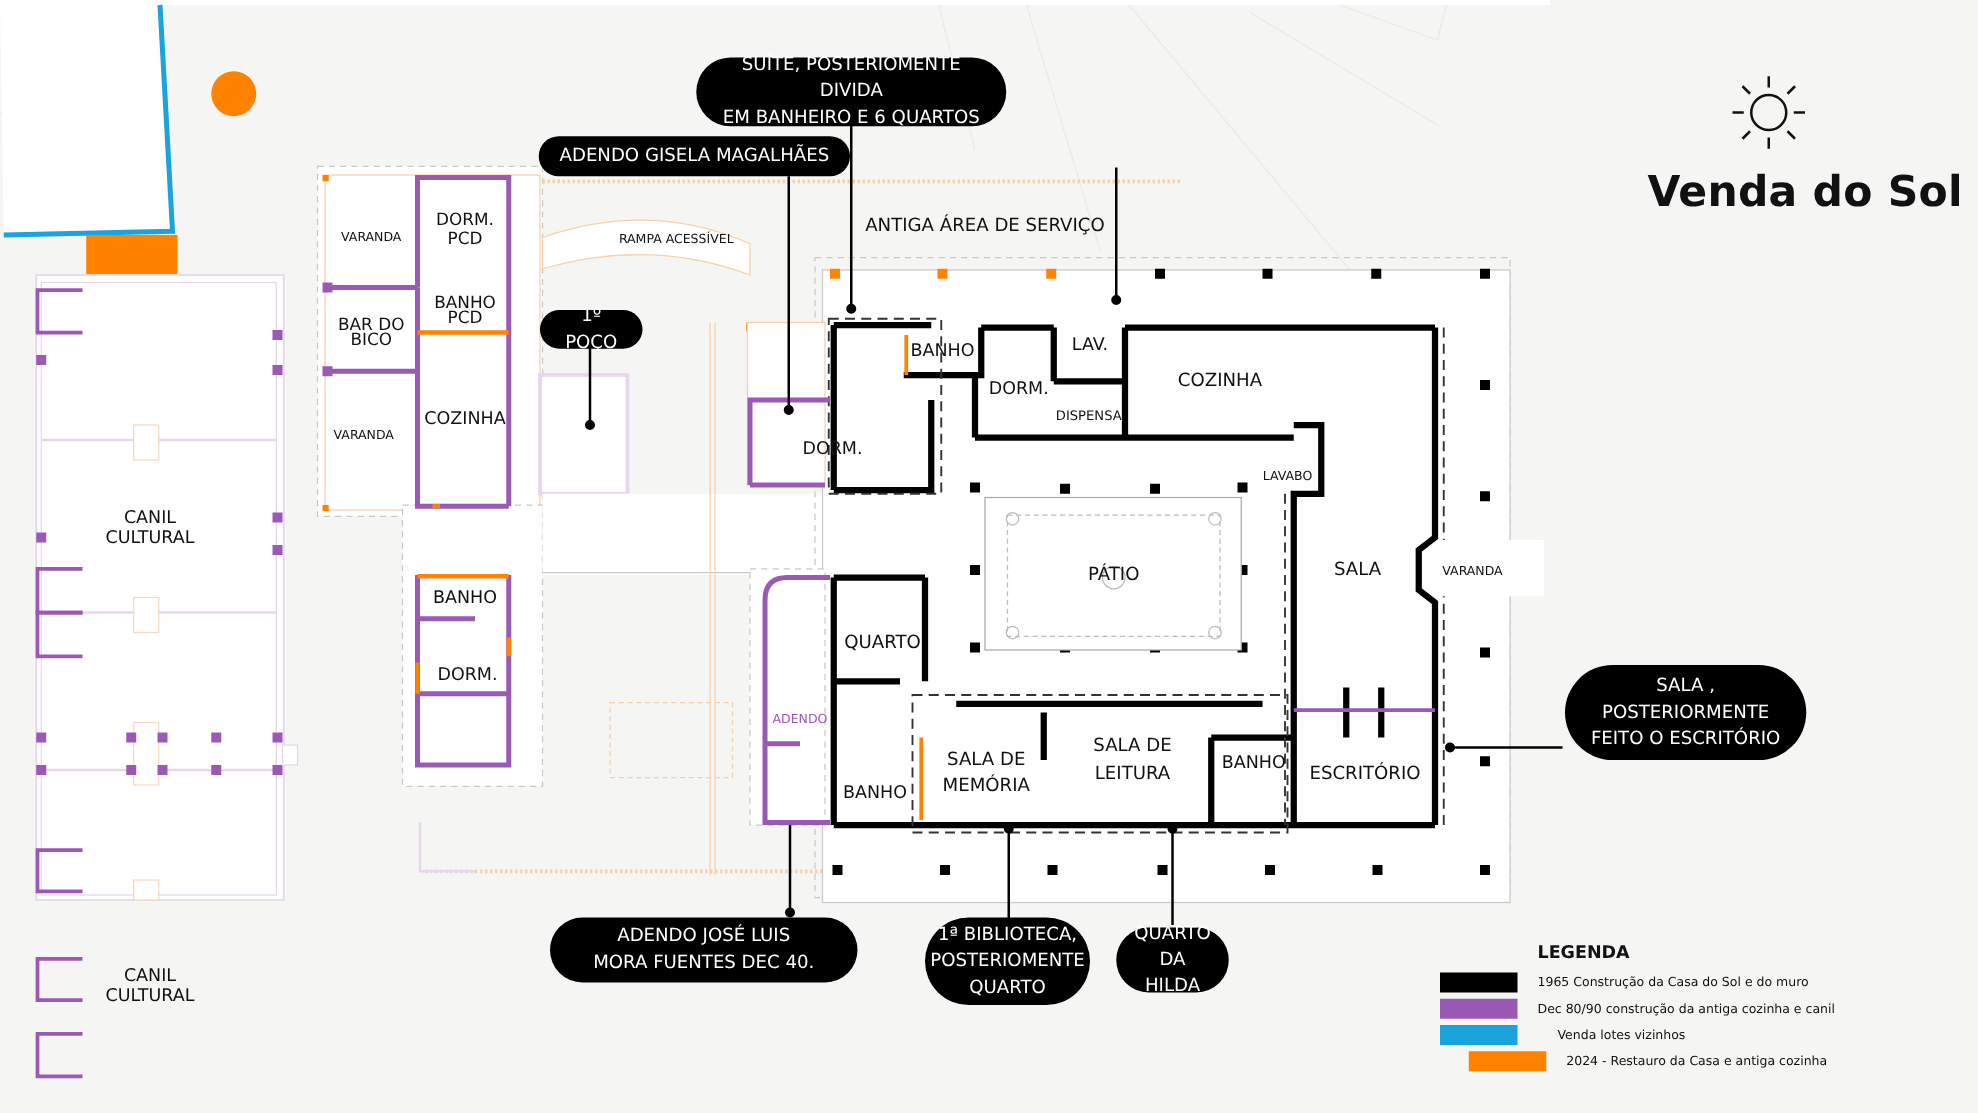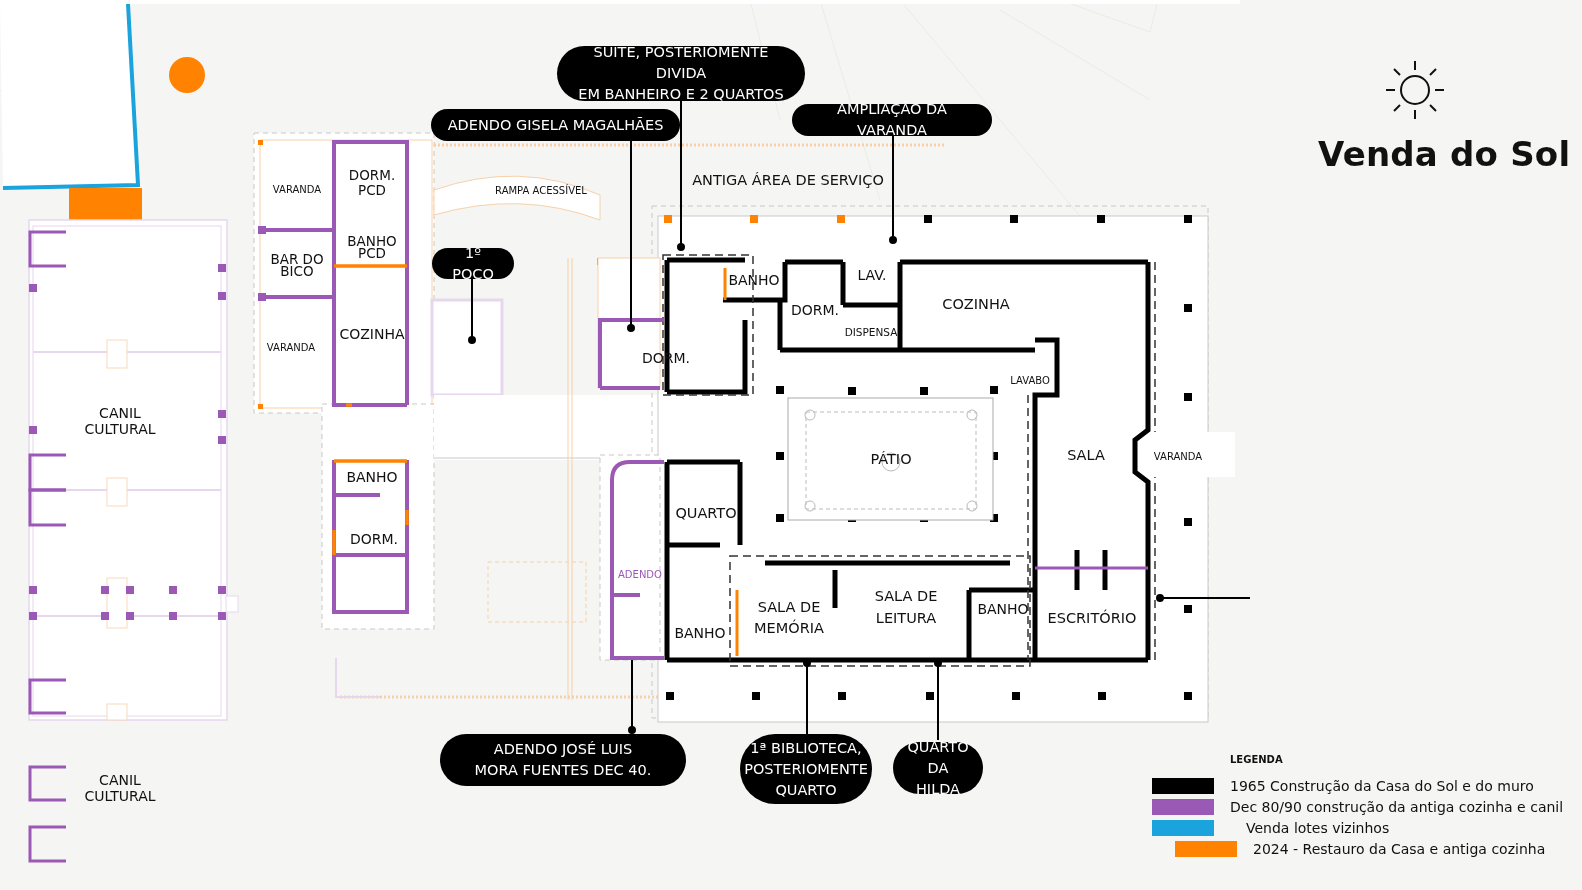--- a/index.html
+++ b/index.html
@@ -7,24 +7,24 @@
   body { position: relative; font-family: "DejaVu Sans", "Liberation Sans", sans-serif; color: #111; }
   #stage { position: absolute; left: 0; top: 0; width: 1582px; height: 890px; }
   svg text { font-family: "DejaVu Sans", "Liberation Sans", sans-serif; }
   .room { fill: #111; text-anchor: middle; }
   .pill { position: absolute; background: #000; color: #fff; border-radius: 999px;
           font-size: 14.5px; line-height: 21px; text-align: center; display: flex;
           align-items: center; justify-content: center; padding: 0 14px; white-space: pre-line; }
   .title { position: absolute; left: 1318px; top: 134px; font-size: 34px; font-weight: bold;
            font-family: "DejaVu Sans", "Liberation Sans", sans-serif; letter-spacing: 0.2px; }
   .legend { position: absolute; left: 1152px; top: 754px; }
-  .legend-title { position: absolute; left: 78px; top: 0; font-weight: bold; font-size: 10px; }
+  .legend-title { position: absolute; left: 78px; top: 0; font-weight: bold; font-size: 14px; }
   .legend-item { position: absolute; left: 0; height: 20px; display: flex; align-items: center; }
   .legend-swatch { width: 62px; height: 16px; margin-right: 16px; }
-  .legend-label { font-size: 14px; white-space: nowrap; }
+  .legend-label { font-size: 10px; white-space: nowrap; }
 </style>
 </head>
 <body>
 
 <div id="stage">
 <svg id="plan" width="1582" height="890" viewBox="0 0 1582 890" xmlns="http://www.w3.org/2000/svg">
 
   <g stroke="#e8ebe6" stroke-width="1" fill="none">
     <line x1="1000" y1="10" x2="1150" y2="100"></line>
     <line x1="1060" y1="0" x2="1150" y2="32"></line>
@@ -289,24 +289,25 @@
         <line x1="15" y1="-15" x2="21" y2="-21"></line>
     <line x1="-15" y1="15" x2="-21" y2="21"></line>
         <line x1="15" y1="15" x2="21" y2="21"></line>
   </g>
 </svg>
 
 <div class="title">Venda do Sol</div>
 
 
 <div class="pill" style="left:557px;top:46px;width:248px;height:55px;">SUÍTE, POSTERIOMENTE DIVIDA
-EM BANHEIRO E 2 QUARTOS</div>
+EM BANHEIRO E 6 QUARTOS</div>
 <div class="pill" style="left:431px;top:109px;width:249px;height:32px;text-align:right;">ADENDO GISELA MAGALHÃES</div>
-<div class="pill" style="left:792px;top:104px;width:200px;height:32px;">AMPLIAÇÃO DA VARANDA</div>
 <div class="pill" style="left:432px;top:248px;width:82px;height:31px;">1º POÇO</div>
+<div class="pill" style="left:1252px;top:532px;width:193px;height:76px;">SALA , POSTERIORMENTE
+FEITO O ESCRITÓRIO</div>
 <div class="pill" style="left:440px;top:734px;width:246px;height:52px;">ADENDO JOSÉ LUIS
 MORA FUENTES DEC 40.</div>
 <div class="pill" style="left:740px;top:734px;width:132px;height:70px;">1ª BIBLIOTECA,
 POSTERIOMENTE
 QUARTO</div>
 <div class="pill" style="left:893px;top:742px;width:90px;height:52px;">QUARTO
 DA HILDA</div>
 
 
 <div class="legend">

